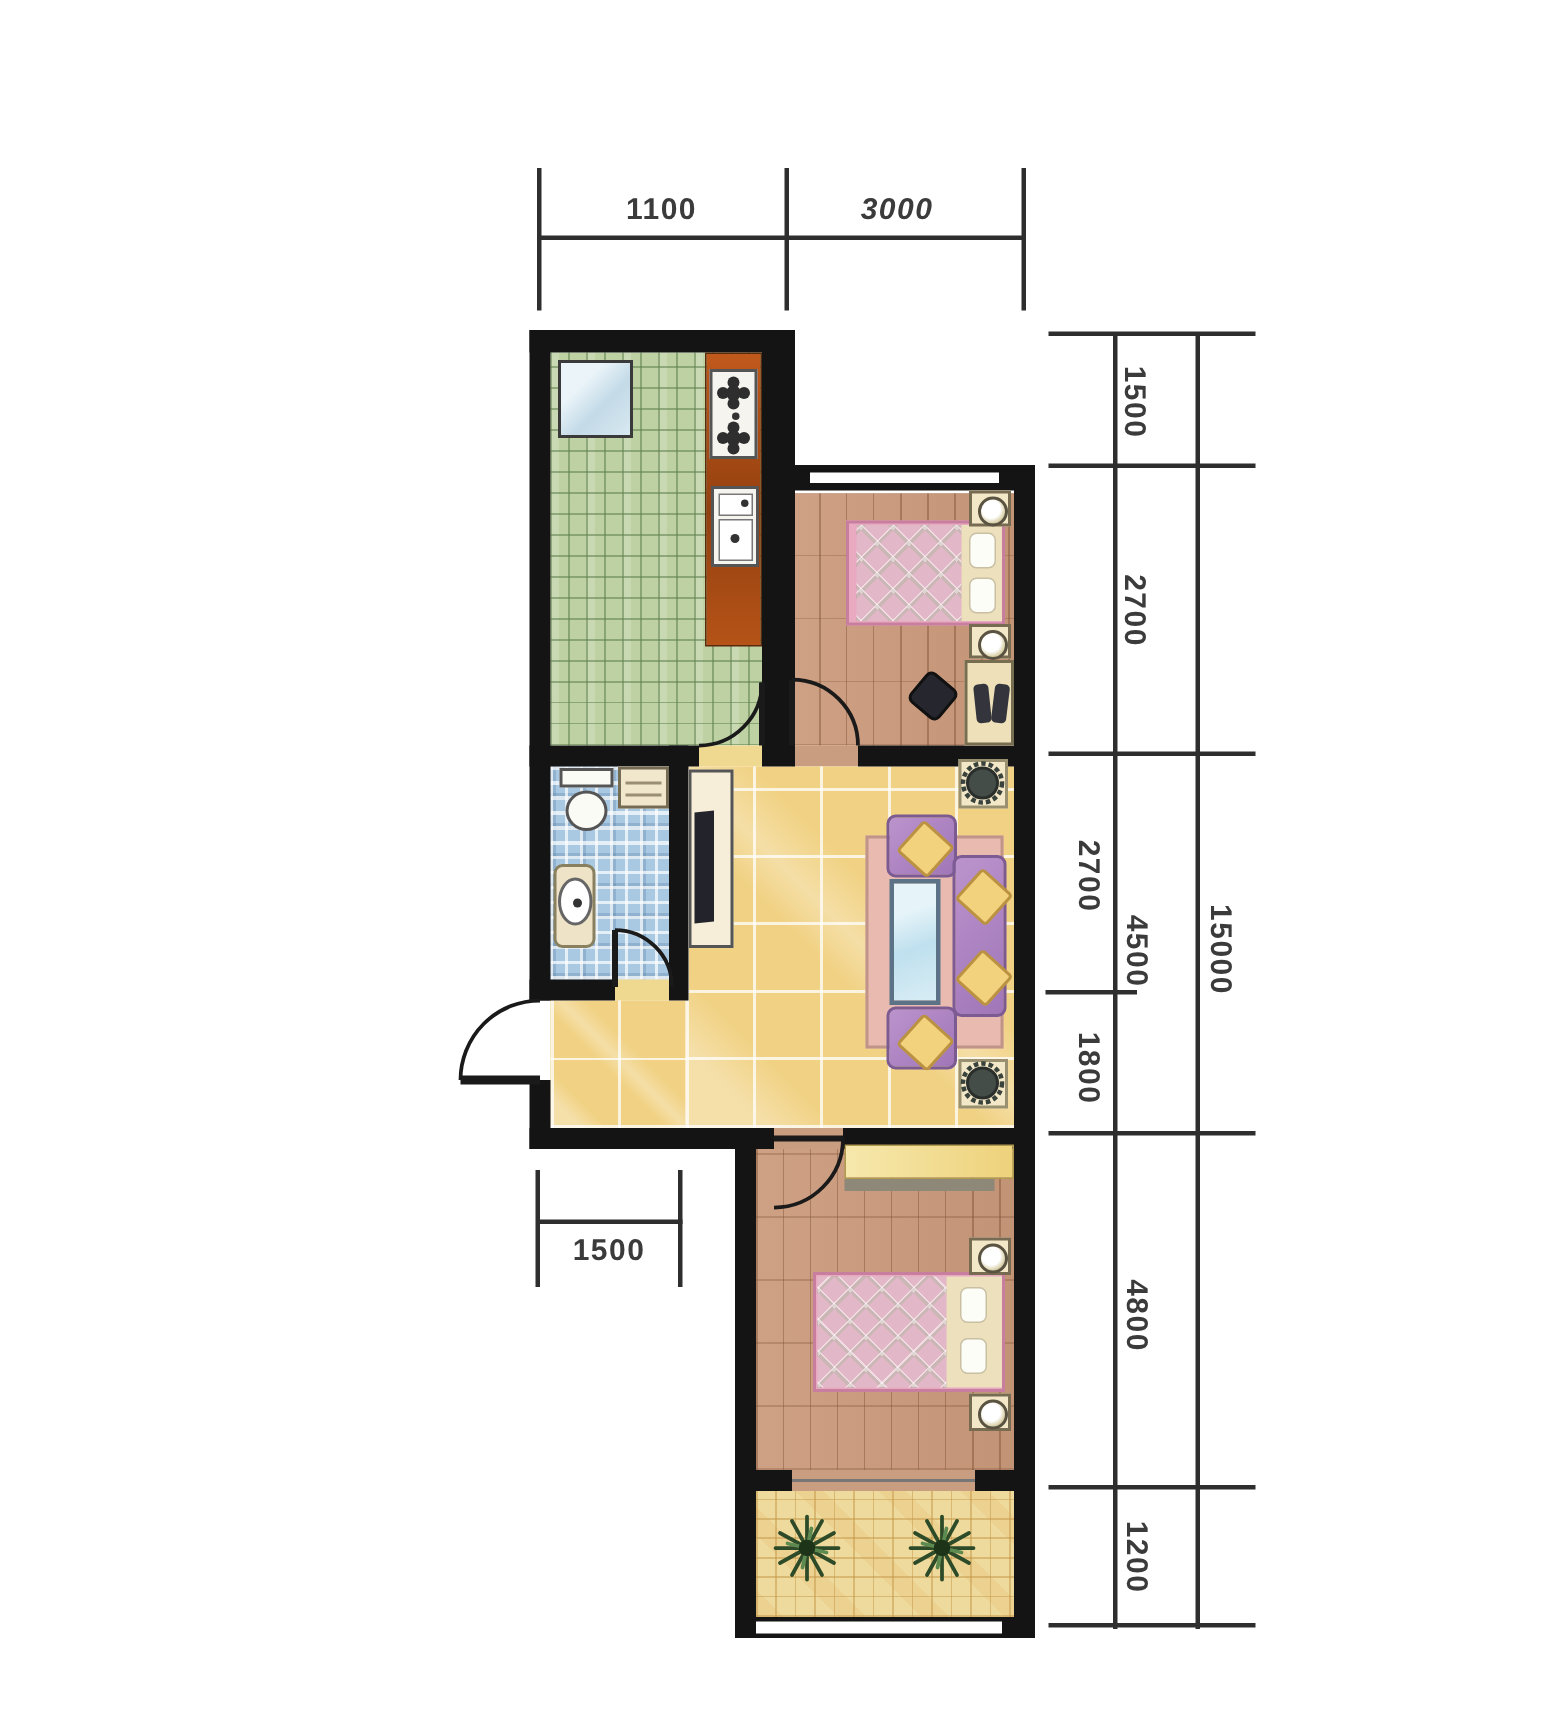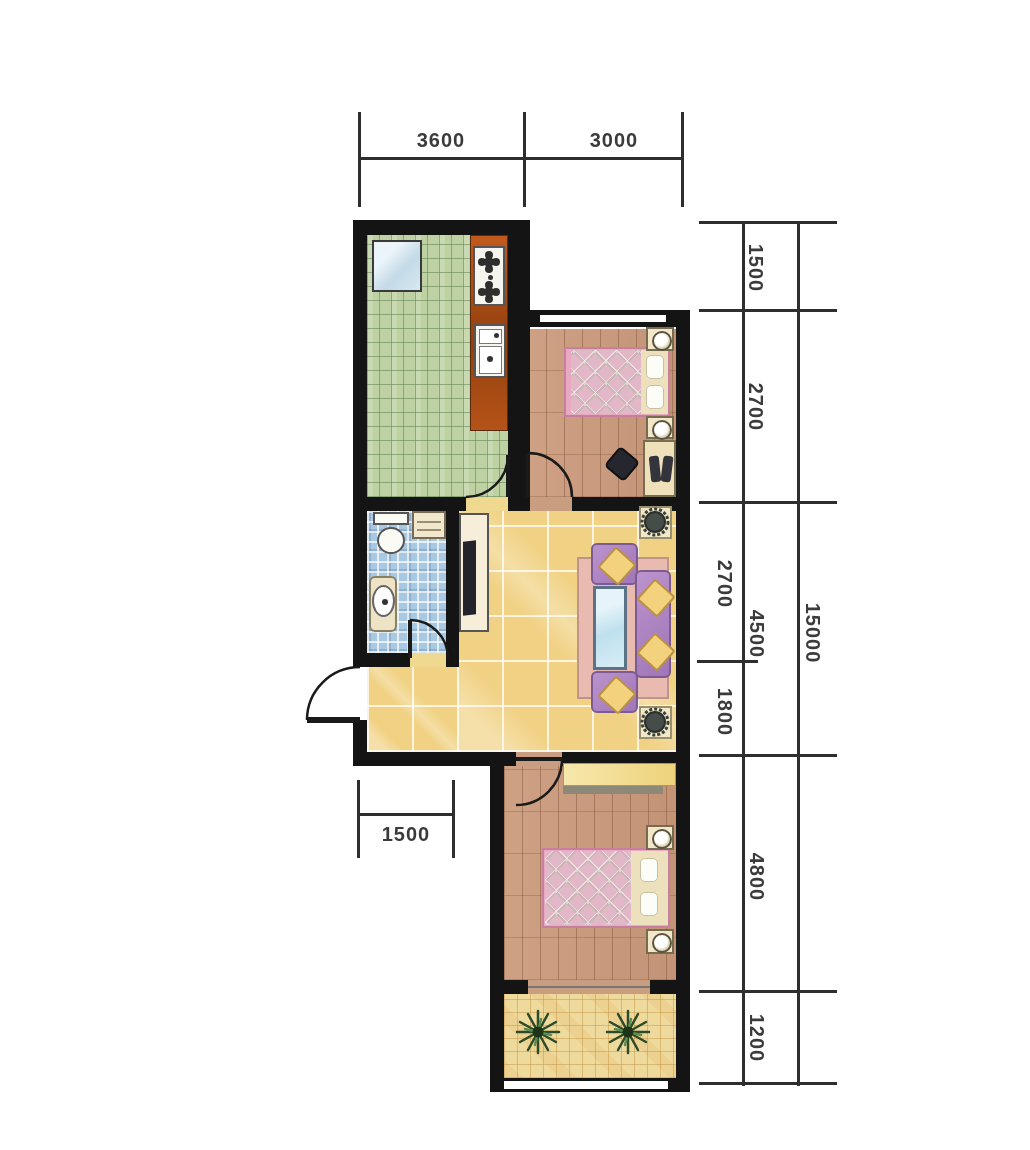--- a/index.html
+++ b/index.html
@@ -239,22 +239,22 @@
       <line x1="628" y1="1032" x2="615" y2="1029" stroke="#5d8a50"></line>
         <line x1="628" y1="1032" x2="631" y2="1019" stroke="#5d8a50"></line>
       <circle cx="628" cy="1032" r="5.5" fill="#1d3418" stroke="none"></circle>
     </g>
   </svg>
 
   <div class="dim" style="left:358px;top:157px;width:326px;height:3px;"></div>
   <div class="dim" style="left:358px;top:112px;width:3px;height:95px;"></div>
   <div class="dim" style="left:523px;top:112px;width:3px;height:95px;"></div>
   <div class="dim" style="left:681px;top:112px;width:3px;height:95px;"></div>
-  <div class="dlabel" style="left:381px;top:128px;">3600</div>
-  <div class="dlabel" style="left:554px;top:128px;">3000</div>
+  <div class="dlabel" style="left:381px;top:128px;">1100</div>
+  <div class="dlabel" style="left:538px;top:128px;font-style:italic;">3000</div>
 
   <div class="dim" style="left:742px;top:222px;width:3px;height:864px;"></div>
   <div class="dim" style="left:797px;top:222px;width:3px;height:864px;"></div>
   <div class="dim" style="left:699px;top:221px;width:138px;height:3px;"></div>
   <div class="dim" style="left:699px;top:309px;width:138px;height:3px;"></div>
   <div class="dim" style="left:699px;top:501px;width:138px;height:3px;"></div>
   <div class="dim" style="left:697px;top:660px;width:61px;height:3px;"></div>
   <div class="dim" style="left:699px;top:754px;width:138px;height:3px;"></div>
   <div class="dim" style="left:699px;top:990px;width:138px;height:3px;"></div>
   <div class="dim" style="left:699px;top:1082px;width:138px;height:3px;"></div>

